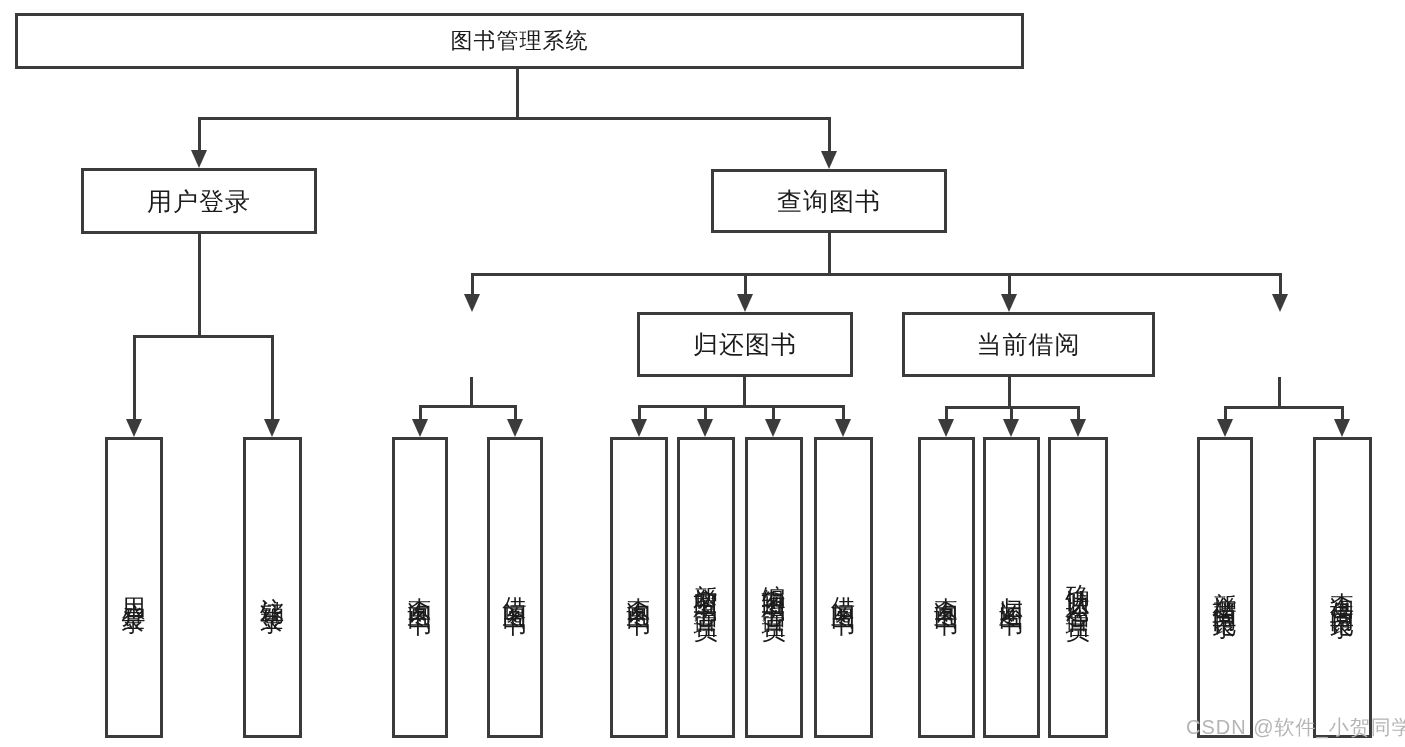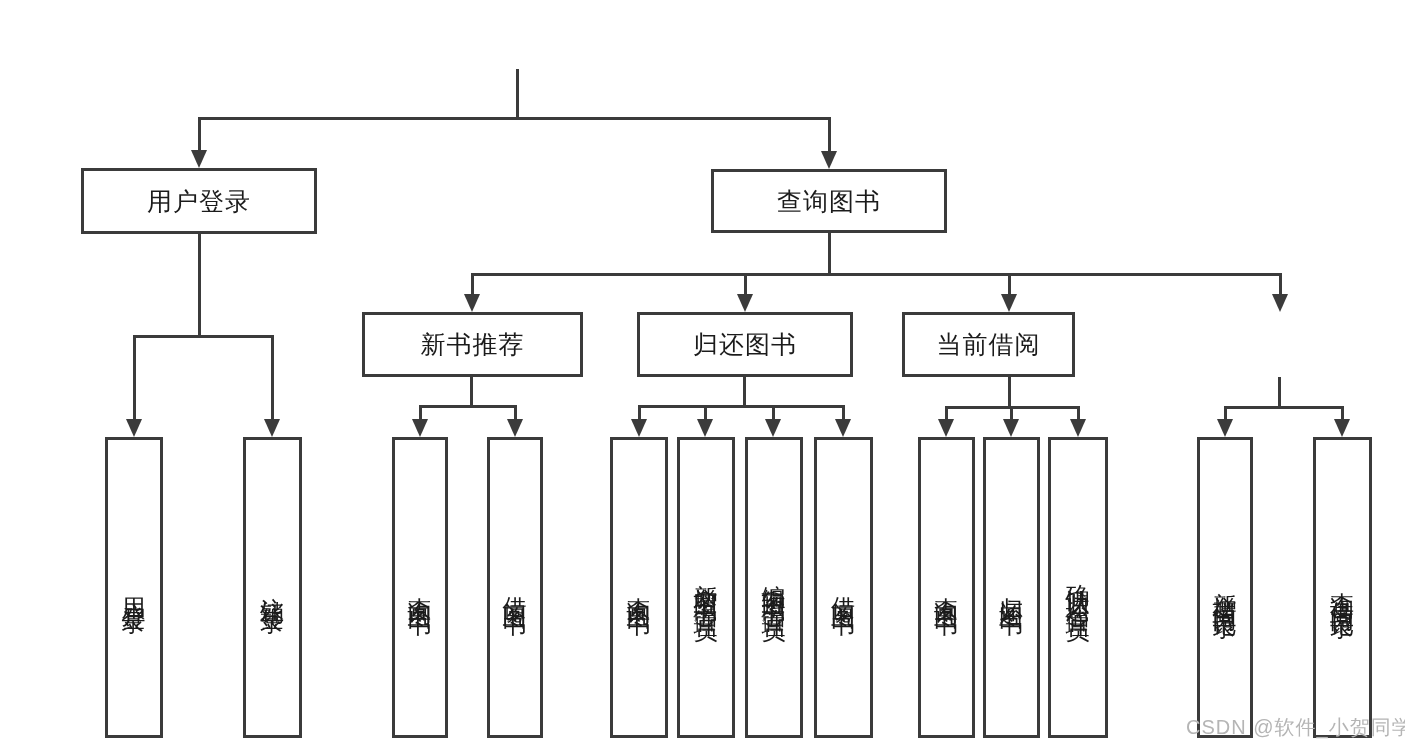--- a/index.html
+++ b/index.html
@@ -57,20 +57,23 @@
     letter-spacing: 1px;
     white-space: nowrap;
     z-index: 5;
   }
 </style>
 </head>
 <body>
 
 <div id="stage">
 
+  <div class="node h root-box" style="left:15px; top:13px; width:1009px; height:56px;">
+    <span>图书管理系统</span>
+  </div>
 
   <div class="line" style="left:516px; top:69px;  width:3px;  height:50px;"></div>
   <div class="line" style="left:198px; top:117px; width:633px; height:3px;"></div>
   <div class="line" style="left:198px; top:117px; width:3px;  height:45px;"></div>
   <div class="arrow" style="left:191px; top:150px;"></div>
   <div class="line" style="left:828px; top:117px; width:3px;  height:46px;"></div>
   <div class="arrow" style="left:821px; top:151px;"></div>
 
   <div class="node h" style="left:81px; top:168px; width:236px; height:66px;">
     <span>用户登录</span>
@@ -90,27 +93,24 @@
   <div class="line" style="left:471px; top:273px; width:811px; height:3px;"></div>
   <div class="line" style="left:471px; top:273px; width:3px; height:28px;"></div>
   <div class="arrow" style="left:464px; top:294px;"></div>
   <div class="line" style="left:744px; top:273px; width:3px; height:28px;"></div>
   <div class="arrow" style="left:737px; top:294px;"></div>
   <div class="line" style="left:1008px; top:273px; width:3px; height:28px;"></div>
   <div class="arrow" style="left:1001px; top:294px;"></div>
   <div class="line" style="left:1279px; top:273px; width:3px; height:28px;"></div>
   <div class="arrow" style="left:1272px; top:294px;"></div>
 
-  <div class="node h" style="left:362px; top:312px; width:221px; height:65px;">
-    <span>新书推荐</span>
-  </div>
   <div class="node h" style="left:637px; top:312px; width:216px; height:65px;">
     <span>归还图书</span>
   </div>
-  <div class="node h" style="left:902px; top:312px; width:173px; height:65px;">
+  <div class="node h" style="left:902px; top:312px; width:253px; height:65px;">
     <span>当前借阅</span>
   </div>
 
   <div class="line" style="left:470px; top:377px; width:3px; height:31px;"></div>
   <div class="line" style="left:419px; top:405px; width:98px; height:3px;"></div>
   <div class="line" style="left:419px; top:405px; width:3px; height:20px;"></div>
   <div class="arrow" style="left:412px; top:419px;"></div>
   <div class="line" style="left:514px; top:405px; width:3px; height:20px;"></div>
   <div class="arrow" style="left:507px; top:419px;"></div>
 

